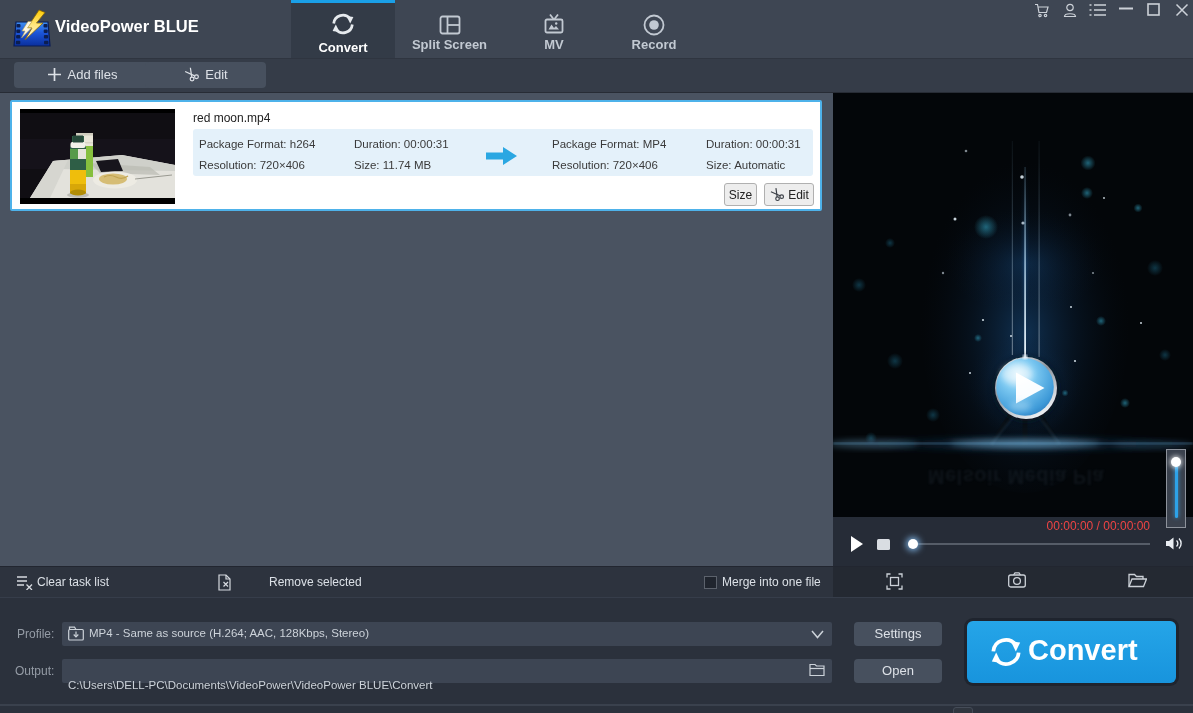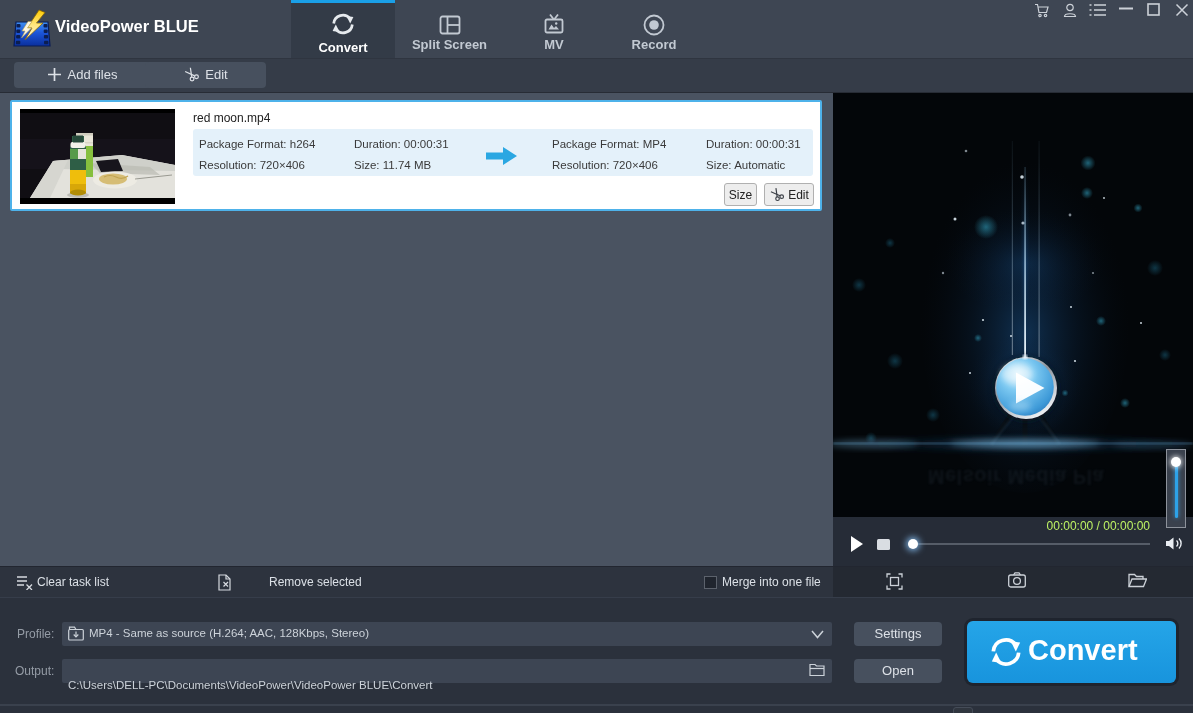--- a/index.html
+++ b/index.html
@@ -35,21 +35,21 @@
   #infobox { left:181px; top:27px; width:620px; height:47px; background:#e4f1fa; border-radius:3px; }
   .inforow { position:absolute; font-size:11.5px; color:#3a3a3a; }
   #bluearrow { left:474px; top:44px; }
 
   .drop { position:absolute; top:80px; height:25px; background:#efefef; border:1px solid #a9a9a9; border-radius:3px; color:#222; font-size:12px; }
   .smallbtn { position:absolute; top:81px; height:23px; background:#ededed; border:1px solid #b0b0b0; border-radius:3px; color:#222; font-size:12px; text-align:center; }
 
   
   #videopanel { left:833px; top:93px; width:360px; height:424px; background:#04060a; overflow:hidden; }
   #vctrl { left:833px; top:517px; width:360px; height:49px; background:#262c37; }
-  #vtime { position:absolute; right:43px; top:2px; color:#bef264; font-size:12px; }
+  #vtime { position:absolute; right:43px; top:2px; color:#ef4444; font-size:12px; }
 
   
   #taskbar { left:0; top:566px; width:833px; height:31px; background:#2d333e; border-top:1px solid #222630; }
   #taskbar2 { left:833px; top:566px; width:360px; height:31px; background:#242932; border-top:1px solid #222630; }
   .taskitem { position:absolute; color:#dbe0e6; font-size:12px; top:8px; }
 
   
   #bottom { left:0; top:597px; width:1193px; height:116px; background:#2b313c; border-top:1px solid #363d4a; }
   .flabel { position:absolute; color:#959ca6; font-size:12px; }
   .field { position:absolute; left:62px; width:770px; height:24px; background:#3d4553; border-radius:2px; color:#ccd2d9; font-size:11.5px; }

